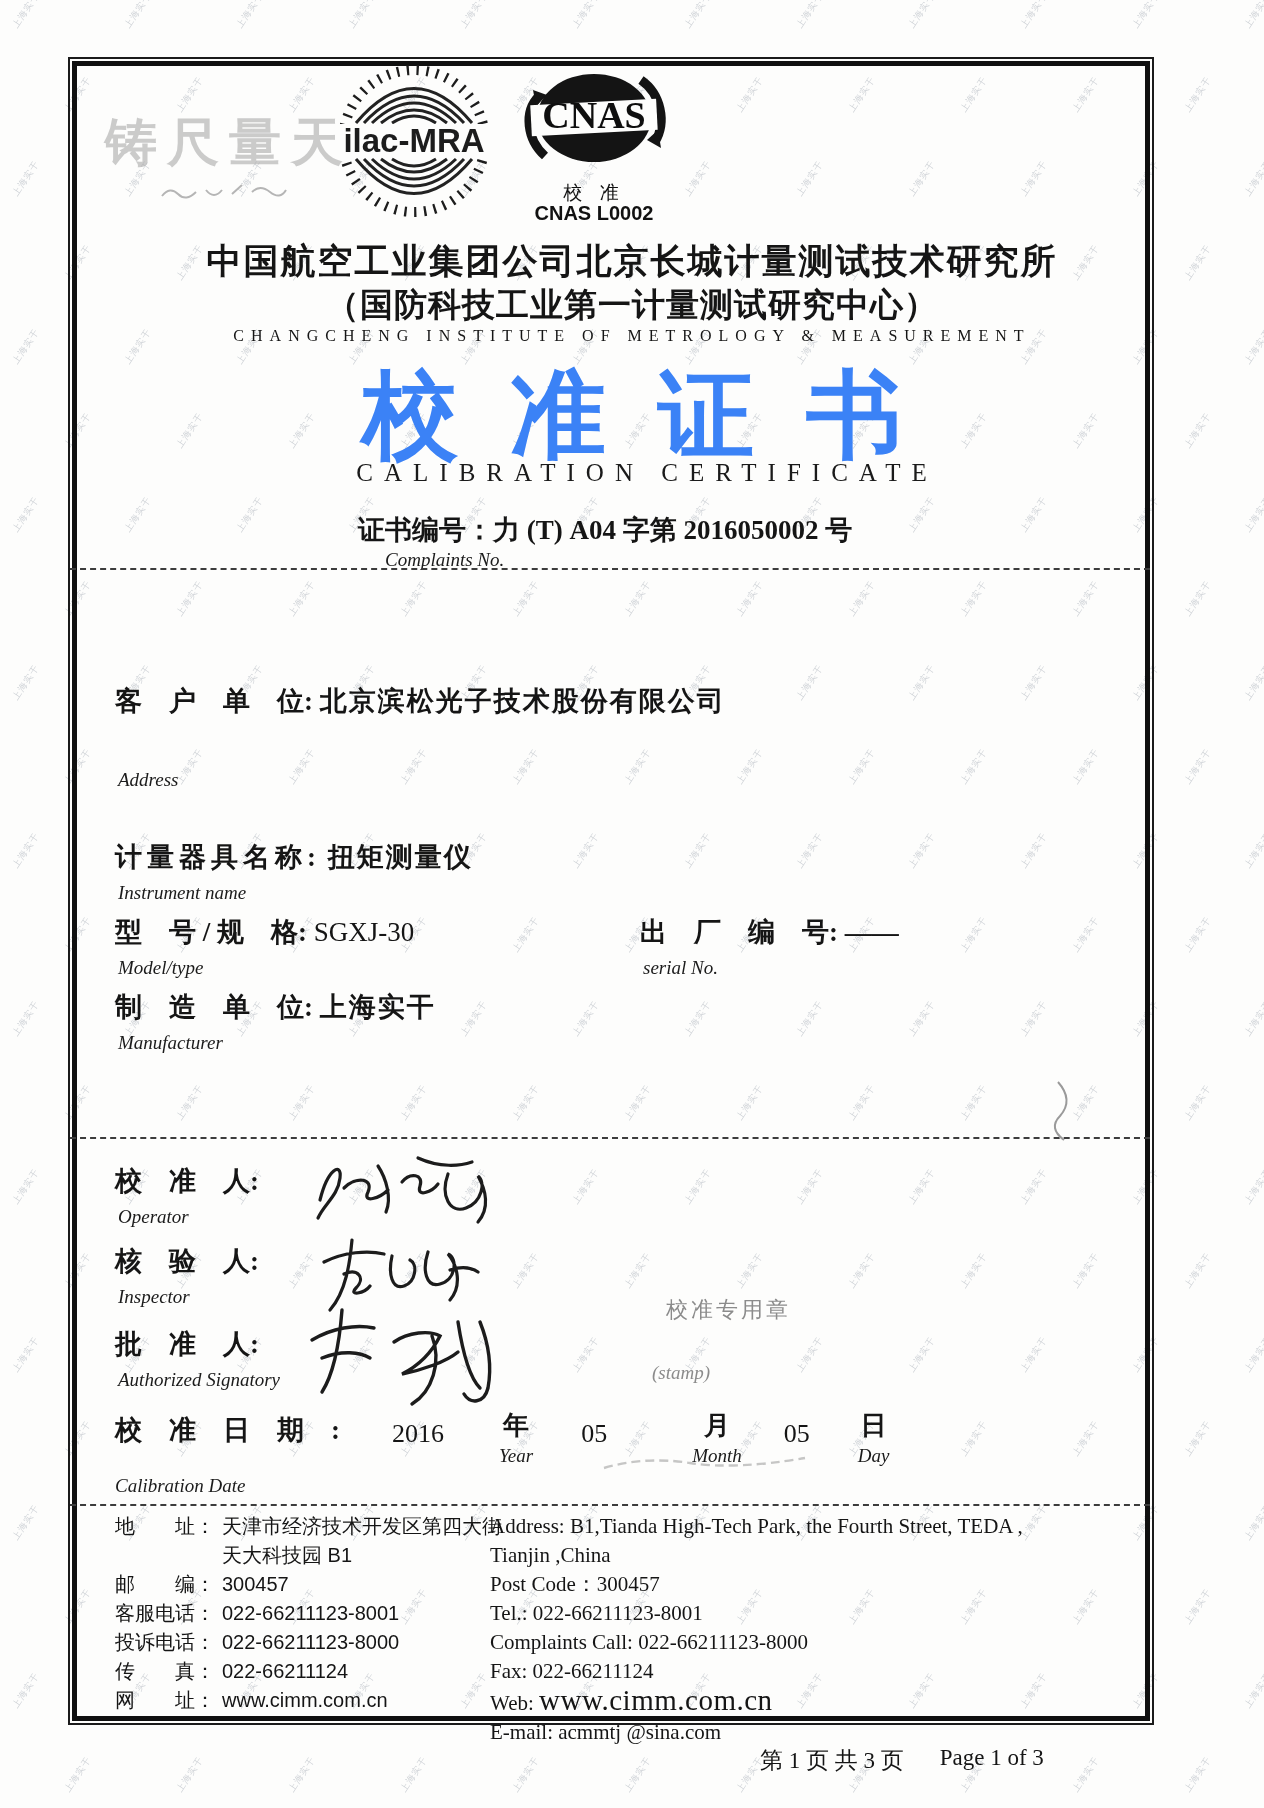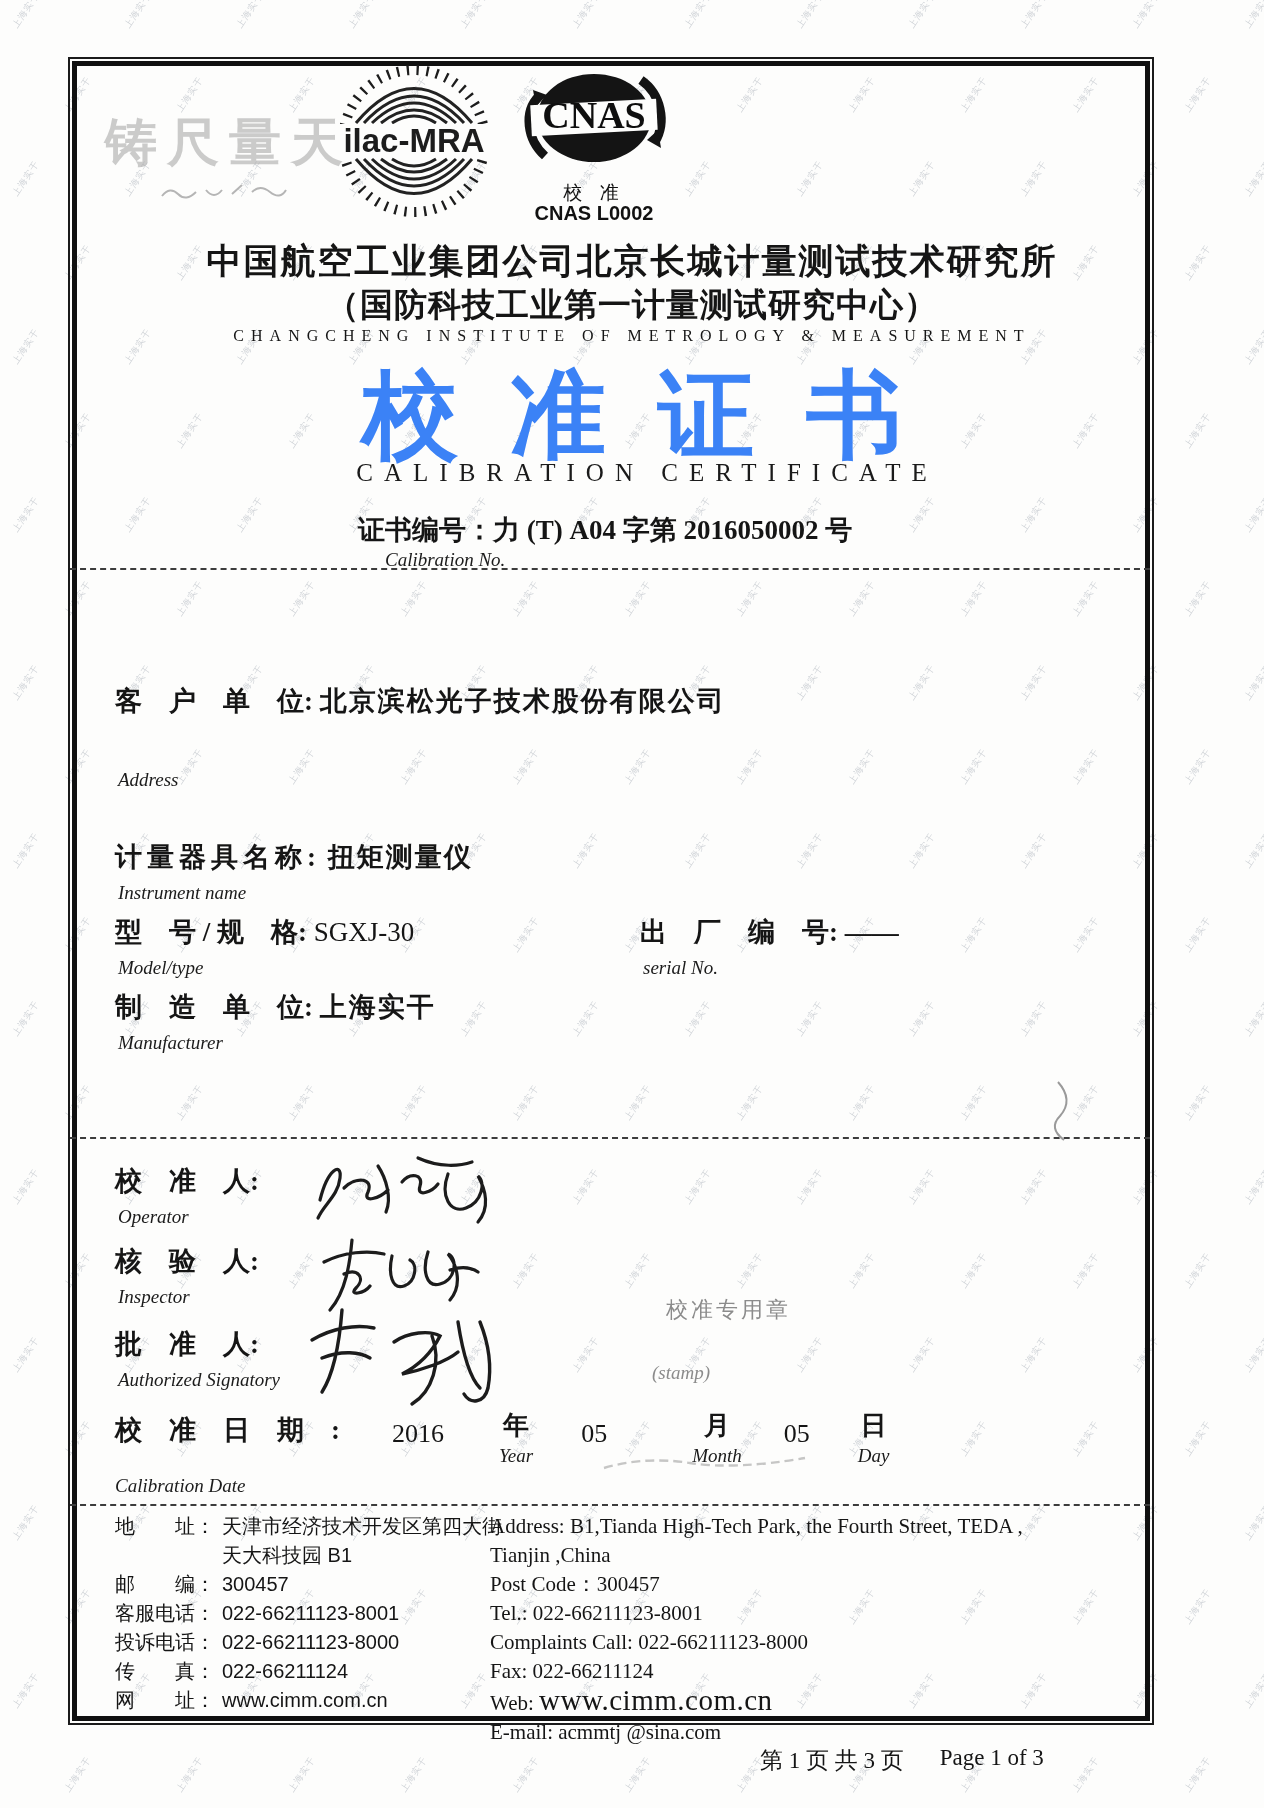--- a/index.html
+++ b/index.html
@@ -352,21 +352,21 @@
   <div class="abs center org-cn" style="top:238px;text-align:center;">中国航空工业集团公司北京长城计量测试技术研究所</div>
   <div class="abs center org-cn2" style="top:283px;">（国防科技工业第一计量测试研究中心）</div>
   <div class="abs center org-en" style="top:327px;">CHANGCHENG INSTITUTE OF METROLOGY &amp; MEASUREMENT</div>
 
   <div class="abs center title-cn" style="top:352px;">校准证书</div>
   <div class="abs center title-en" style="top:459px;padding-left:19px;">CALIBRATION CERTIFICATE</div>
 
   <div class="abs cert-line" style="left:358px;top:512px;">
     <span>证书编号：</span><span>力 (T) A04 字第 2016050002 号</span>
   </div>
-  <div class="abs en" style="left:385px;top:549px;">Calibration No.</div>
+  <div class="abs en" style="left:385px;top:549px;">Complaints No.</div>
 
   <div class="dash" style="top:568px;"></div>
 
   <div class="field" style="top:683px;">
     <div class="line"><span>客　户　单　位:</span>
       <span class="ls2">北京滨松光子技术股份有限公司</span></div>
   </div>
 
   <div class="field" style="top:762px;">
     <span class="en">Address</span>

